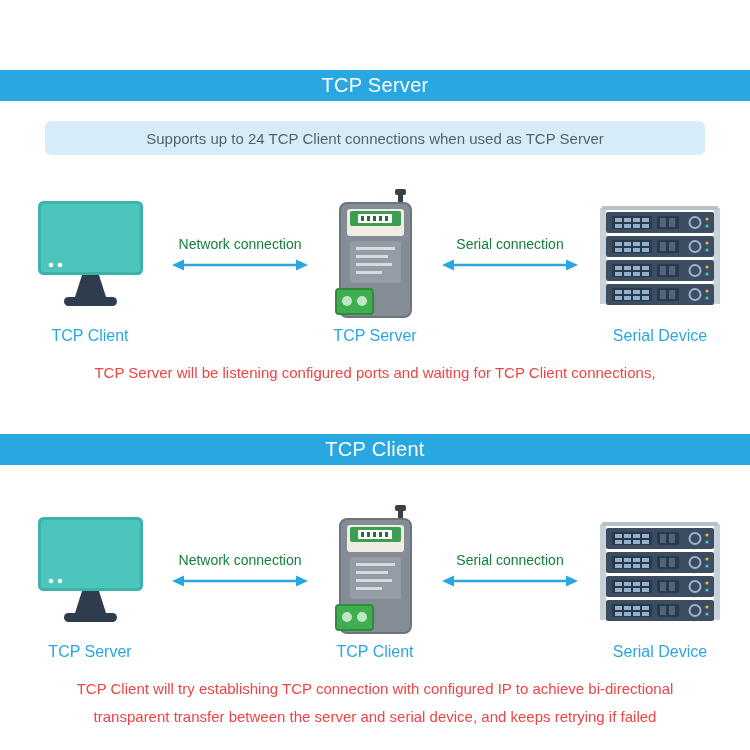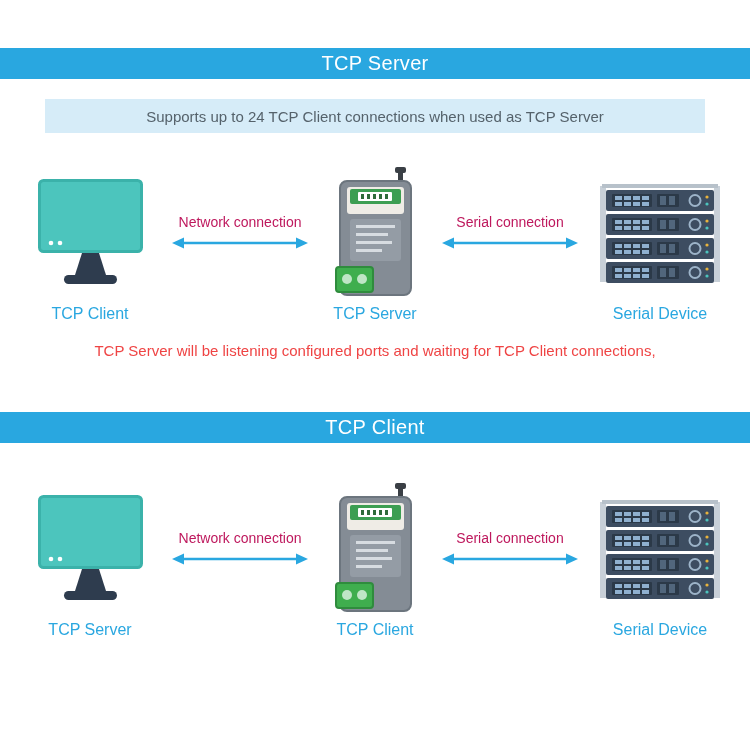--- a/index.html
+++ b/index.html
@@ -2,31 +2,31 @@
 <html><head>
 <meta charset="utf-8">
 <style>
   * { margin: 0; padding: 0; box-sizing: border-box; }
   html, body { background: #ffffff; }
   body {
     width: 750px; height: 750px;
     font-family: "Liberation Sans", sans-serif;
     overflow: hidden;
   }
-  .page { width: 750px; height: 750px; padding-top: 48px; }
+  .page { width: 750px; height: 750px; padding-top: 70px; }
 
   .banner {
     height: 31px; background: #29a7e0;
     display: flex; align-items: center; justify-content: center;
     color: #ffffff; font-size: 20px; letter-spacing: 0.3px;
   }
   .subtitle {
     width: 660px; height: 34px; margin: 20px auto 0;
     background: #d6ecf8; color: #55626b; font-size: 15px;
-    display: flex; align-items: center; justify-content: center;
+    display: flex; align-items: center; justify-content: center; border-radius: 6px;
   }
 
   .diagram {
     display: flex; justify-content: center; align-items: flex-start;
     margin-top: 34px;
   }
   .sec2 .diagram { margin-top: 40px; }
 
   .node { display: flex; flex-direction: column; align-items: center; }
   .node.endpoint { width: 150px; }
@@ -35,21 +35,21 @@
     height: 134px; display: flex; align-items: center; justify-content: center;
   }
   .node-label {
     margin-top: 4px; font-size: 16px; color: #2aa7e0; text-align: center;
   }
 
   .link {
     width: 150px; height: 134px;
     display: flex; flex-direction: column; align-items: center; justify-content: center;
   }
-  .link-label { font-size: 14px; color: #be185d; margin-bottom: 6px; white-space: nowrap; }
+  .link-label { font-size: 14px; color: #15803d; margin-bottom: 6px; white-space: nowrap; }
 
   .caption {
     margin-top: 14px; text-align: center;
     font-size: 15px; color: #ef4444; line-height: 1.9;
   }
 
   .sec2 .banner { margin-top: 46px; }
 </style>
 </head>
 <body>
@@ -267,15 +267,19 @@
             <use href="#ru2" y="30"></use>
             <use href="#ru2" y="54"></use>
             <use href="#ru2" y="78"></use>
           </svg>
         </div>
         <div class="node-label">Serial Device</div>
       </div>
 
     </div>
 
+    <p class="caption">
+      <span>TCP Client will try establishing TCP connection with configured IP to achieve bi-directional</span><br>
+      <span>transparent transfer between the server and serial device, and keeps retrying if failed</span>
+    </p>
   </section>
 
 </div>
 
 </body></html>

